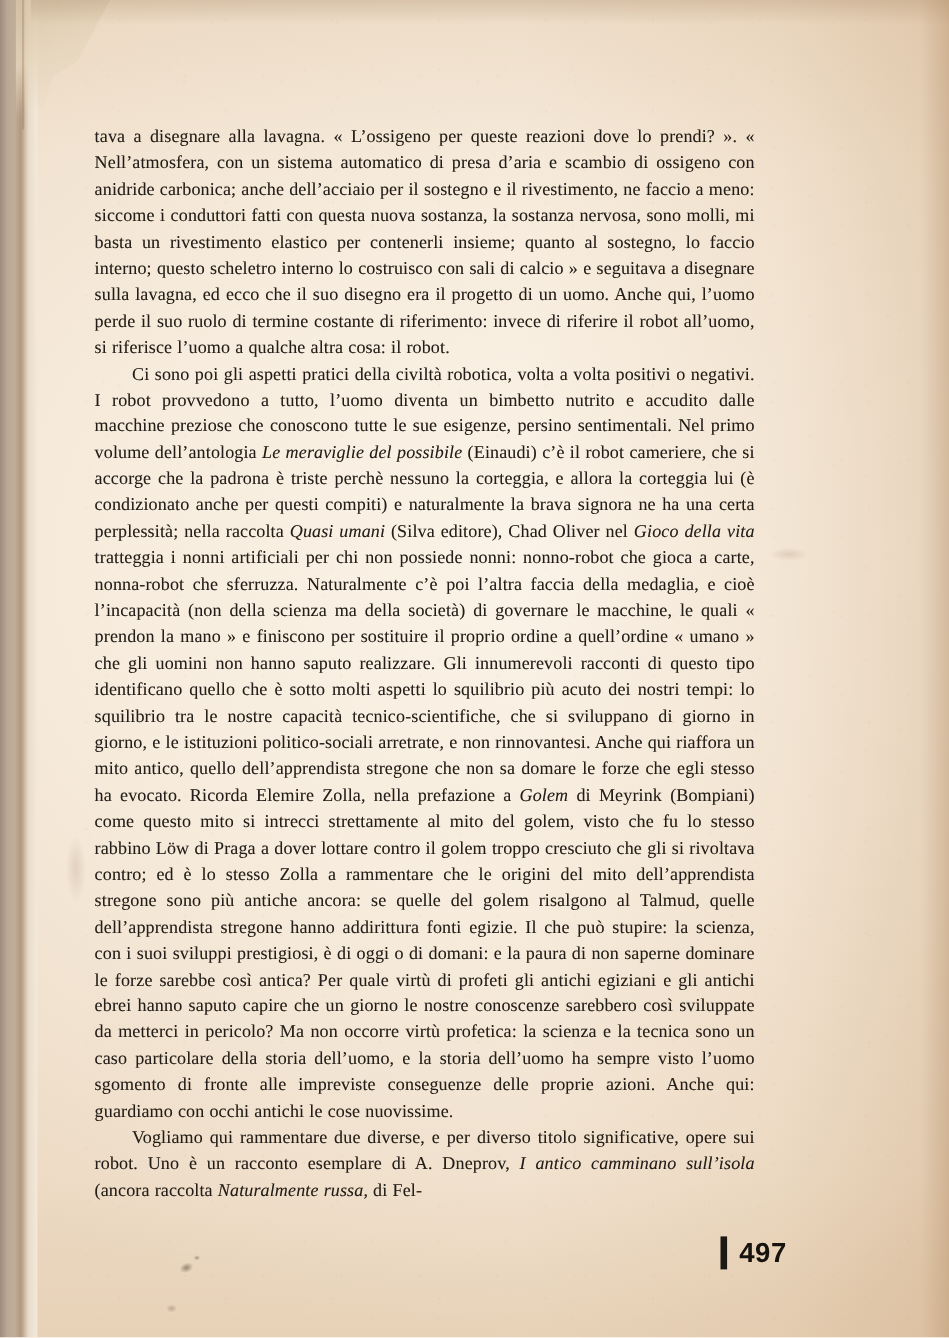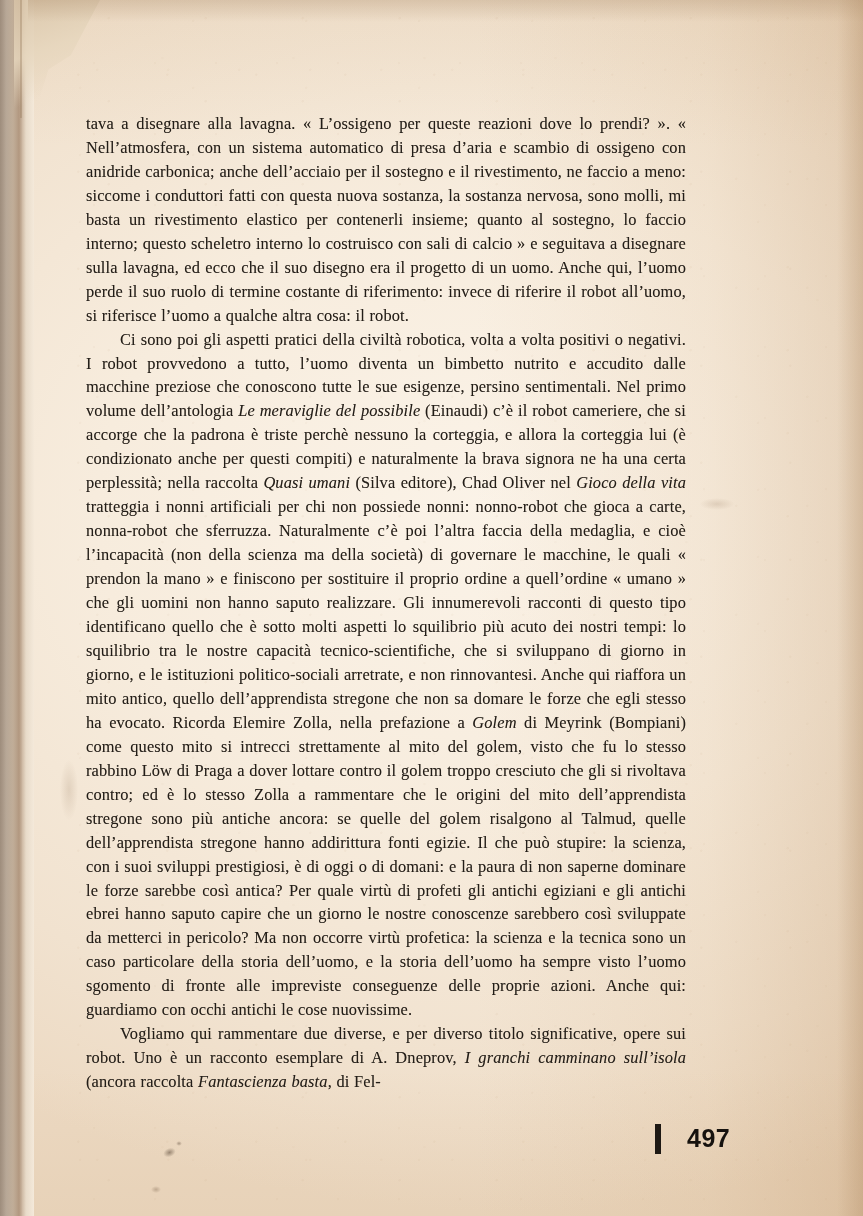--- a/index.html
+++ b/index.html
@@ -129,22 +129,22 @@
   .textblock {
     text-shadow: 0 0 .45px rgba(60,45,30,.35);
   }
 
   
   .folio {
     position: absolute;
     left: 655px;
     top: 1124px;
     display: flex;
-    align-items: flex-start;
-    gap: 26px;
+    align-items: center;
+    gap: 11px;
   }
   .folio-rule {
     width: 6px;
     height: 30px;
     background: #1d1813;
   }
   .folio-num {
     font-family: "Liberation Sans", "DejaVu Sans", sans-serif;
     font-weight: 700;
     font-size: 25px;
@@ -197,21 +197,21 @@
   <div class="spine"></div>
   <div class="spine-dark"></div>
   <div class="corner-fold"></div>
   <div class="corner-edge"></div>
   <div class="top-edge"></div>
   <div class="right-edge"></div>
 
   <div class="textblock">
     <p class="para"><span>tava a disegnare alla lavagna. « L’ossigeno per queste reazioni dove lo prendi? ». « Nell’atmosfera, con un sistema automatico di presa d’aria e scambio di ossigeno con anidride carbonica; anche dell’acciaio per il sostegno e il rivestimento, ne faccio a meno: siccome i conduttori fatti con questa nuova sostanza, la sostanza nervosa, sono molli, mi basta un rivestimento elastico per contenerli insieme; quanto al sostegno, lo faccio interno; questo scheletro interno lo costruisco con sali di calcio » e seguitava a disegnare sulla lavagna, ed ecco che il suo disegno era il progetto di un uomo. Anche qui, l’uomo perde il suo ruolo di termine costante di riferimento: invece di riferire il robot all’uomo, si riferisce l’uomo a qualche altra cosa: il robot.</span></p>
     <p class="para indent"><span>Ci sono poi gli aspetti pratici della civiltà robotica, volta a volta positivi o negativi. I robot provvedono a tutto, l’uomo diventa un bimbetto nutrito e accudito dalle macchine preziose che conoscono tutte le sue esigenze, persino sentimentali. Nel primo volume dell’antologia </span><i>Le meraviglie del possibile</i><span> (Einaudi) c’è il robot cameriere, che si accorge che la padrona è triste perchè nessuno la corteggia, e allora la corteggia lui (è condizionato anche per questi compiti) e naturalmente la brava signora ne ha una certa perplessità; nella raccolta </span><i>Quasi umani</i><span> (Silva editore), Chad Oliver nel </span><i>Gioco della vita</i><span> tratteggia i nonni artificiali per chi non possiede nonni: nonno-robot che gioca a carte, nonna-robot che sferruzza. Naturalmente c’è poi l’altra faccia della medaglia, e cioè l’incapacità (non della scienza ma della società) di governare le macchine, le quali « prendon la mano » e finiscono per sostituire il proprio ordine a quell’ordine « umano » che gli uomini non hanno saputo realizzare. Gli innumerevoli racconti di questo tipo identificano quello che è sotto molti aspetti lo squilibrio più acuto dei nostri tempi: lo squilibrio tra le nostre capacità tecnico-scientifiche, che si sviluppano di giorno in giorno, e le istituzioni politico-sociali arretrate, e non rinnovantesi. Anche qui riaffora un mito antico, quello dell’apprendista stregone che non sa domare le forze che egli stesso ha evocato. Ricorda Elemire Zolla, nella prefazione a </span><i>Golem</i><span> di Meyrink (Bompiani) come questo mito si intrecci strettamente al mito del golem, visto che fu lo stesso rabbino Löw di Praga a dover lottare contro il golem troppo cresciuto che gli si rivoltava contro; ed è lo stesso Zolla a rammentare che le origini del mito dell’apprendista stregone sono più antiche ancora: se quelle del golem risalgono al Talmud, quelle dell’apprendista stregone hanno addirittura fonti egizie. Il che può stupire: la scienza, con i suoi sviluppi prestigiosi, è di oggi o di domani: e la paura di non saperne dominare le forze sarebbe così antica? Per quale virtù di profeti gli antichi egiziani e gli antichi ebrei hanno saputo capire che un giorno le nostre conoscenze sarebbero così sviluppate da metterci in pericolo? Ma non occorre virtù profetica: la scienza e la tecnica sono un caso particolare della storia dell’uomo, e la storia dell’uomo ha sempre visto l’uomo sgomento di fronte alle impreviste conseguenze delle proprie azioni. Anche qui: guardiamo con occhi antichi le cose nuovissime.</span></p>
-    <p class="para indent"><span>Vogliamo qui rammentare due diverse, e per diverso titolo significative, opere sui robot. Uno è un racconto esemplare di A. Dneprov, </span><i>I granchi camminano sull’isola</i><span> (ancora raccolta </span><i>Fantascienza basta</i><span>, di Fel-</span></p>
+    <p class="para indent"><span>Vogliamo qui rammentare due diverse, e per diverso titolo significative, opere sui robot. Uno è un racconto esemplare di A. Dneprov, </span><i>I antico camminano sull’isola</i><span> (ancora raccolta </span><i>Naturalmente russa</i><span>, di Fel-</span></p>
   </div>
 
   <div class="folio">
     <div class="folio-rule"></div>
     <div class="folio-num">497</div>
   </div>
 
   <div class="smudge smudge-a"></div>
   <div class="smudge smudge-b"></div>
   <div class="smudge smudge-c"></div>

